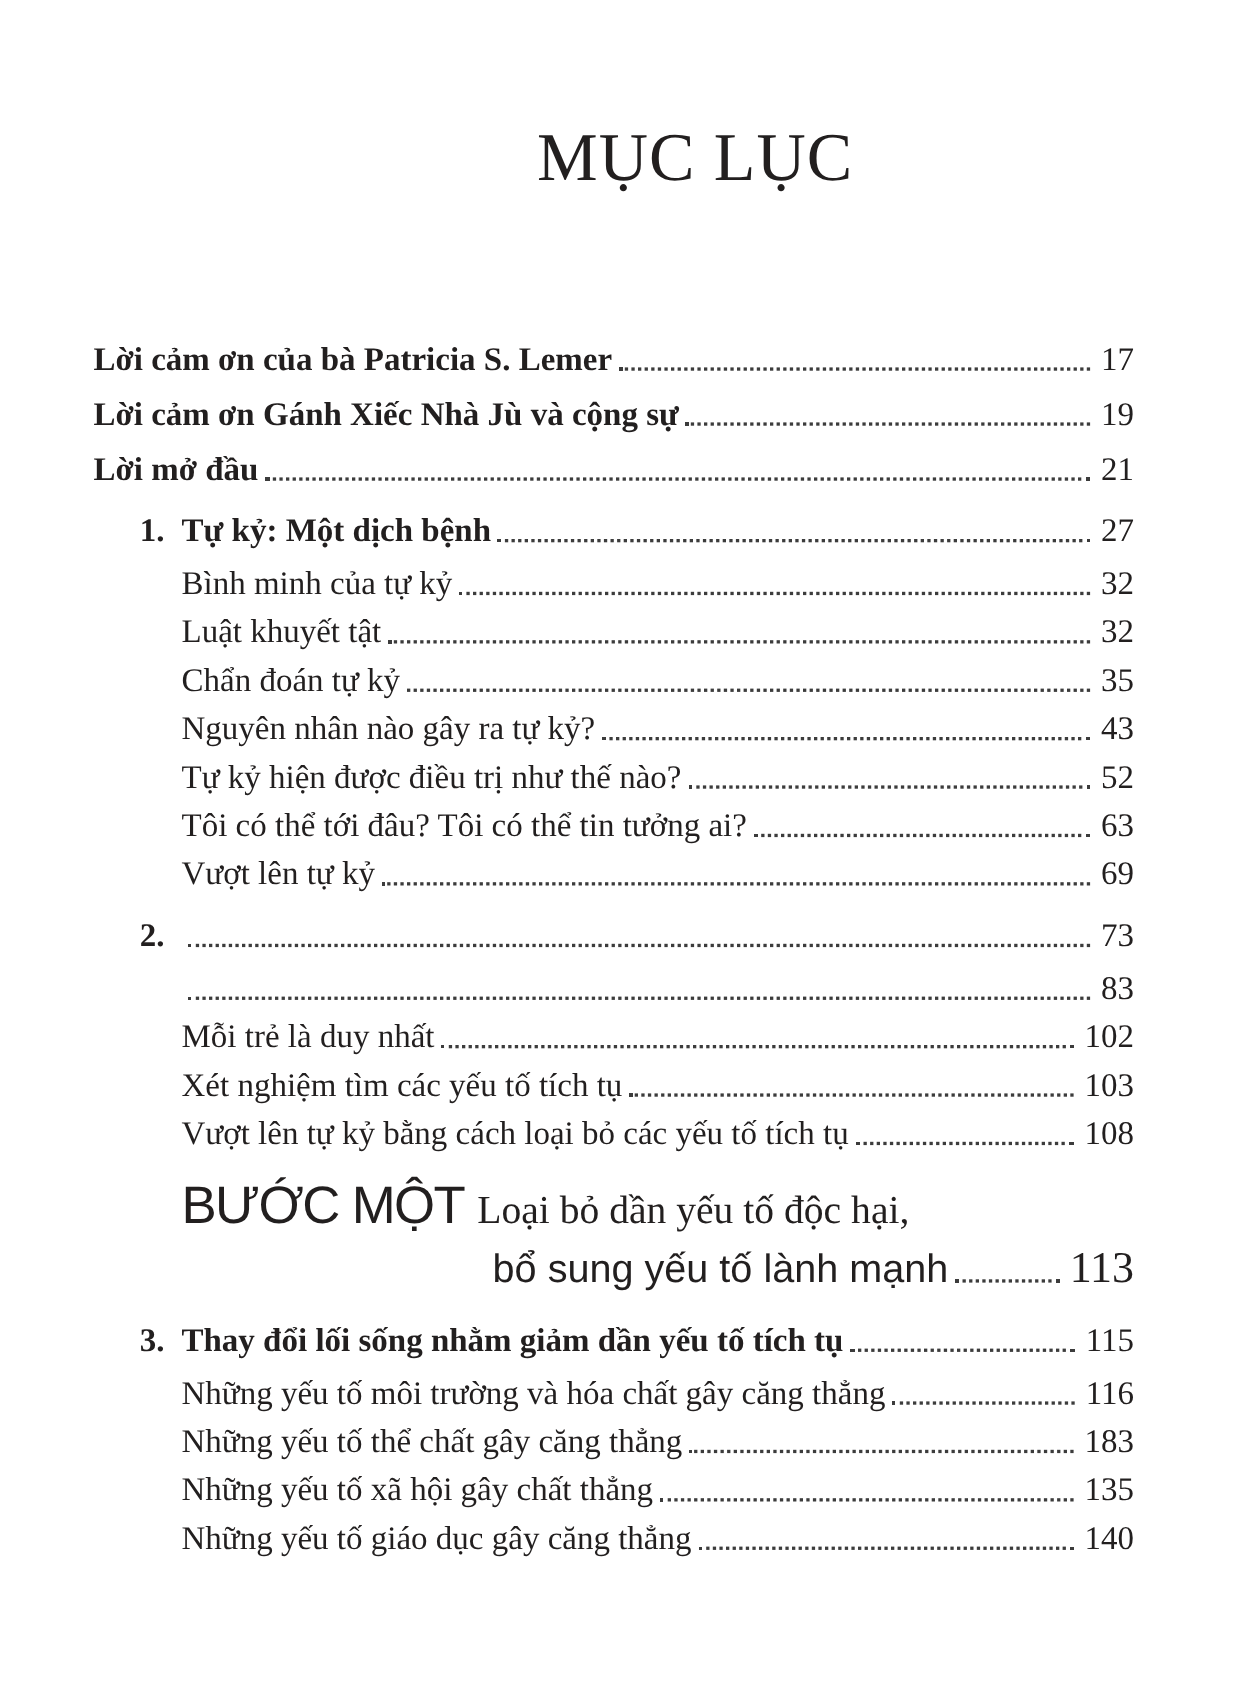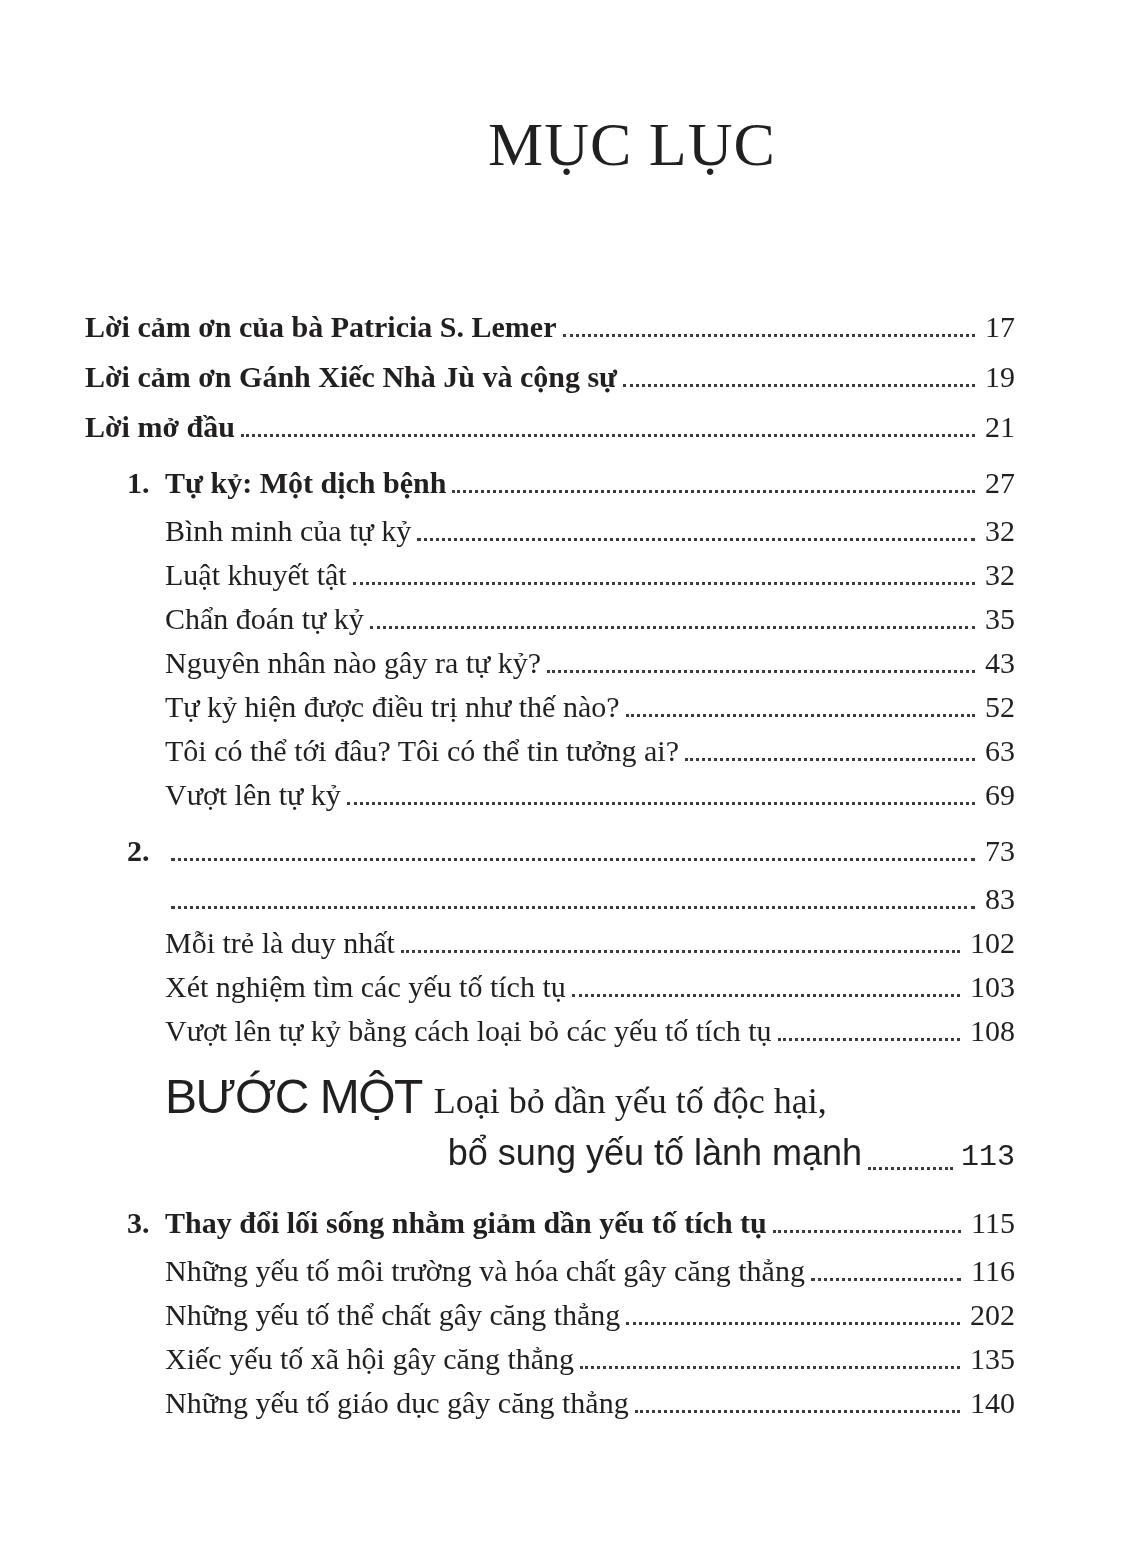--- a/index.html
+++ b/index.html
@@ -23,21 +23,21 @@
     line-height: 76px;
     letter-spacing: 1px;
     font-weight: 400;
     padding-left: 48px;
   }
 
   .toc {
     position: absolute;
     top: 310px;
     left: 85px;
-    right: 121px;
+    right: 105px;
   }
 
   .row {
     display: flex;
     align-items: baseline;
     font-size: 30px;
     line-height: 33px;
   }
   .row .label { white-space: nowrap; }
   .row .leader {
@@ -80,22 +80,22 @@
   .part-line2 .part-label { white-space: nowrap; }
   .part-line2 .leader {
     flex: 1;
     min-width: 10px;
     align-self: flex-end;
     border-bottom: 3px dotted #3c3c3c;
     margin: 0 8px 13px 6px;
   }
   .part-line2 .page-num {
     flex: none;
-    font-family: Liberation Mono, monospace;
-    font-size: 30px;
+    font-family: Liberation Serif, serif;
+    font-size: 40px;
     white-space: nowrap;
   }
 </style>
 </head>
 <body>
 
 <h1 class="page-title">MỤC LỤC</h1>
 
 <div class="toc">
 
@@ -216,25 +216,25 @@
 
   <div class="row sub">
     <span class="label">Những yếu tố môi trường và hóa chất gây căng thẳng</span>
     <span class="leader"></span>
     <span class="page-num">116</span>
   </div>
 
   <div class="row sub">
     <span class="label">Những yếu tố thể chất gây căng thẳng</span>
     <span class="leader"></span>
-    <span class="page-num">202</span>
-  </div>
-
-  <div class="row sub">
-    <span class="label">Xiếc yếu tố xã hội gây căng thẳng</span>
+    <span class="page-num">183</span>
+  </div>
+
+  <div class="row sub">
+    <span class="label">Những yếu tố xã hội gây chất thẳng</span>
     <span class="leader"></span>
     <span class="page-num">135</span>
   </div>
 
   <div class="row sub">
     <span class="label">Những yếu tố giáo dục gây căng thẳng</span>
     <span class="leader"></span>
     <span class="page-num">140</span>
   </div>
 

